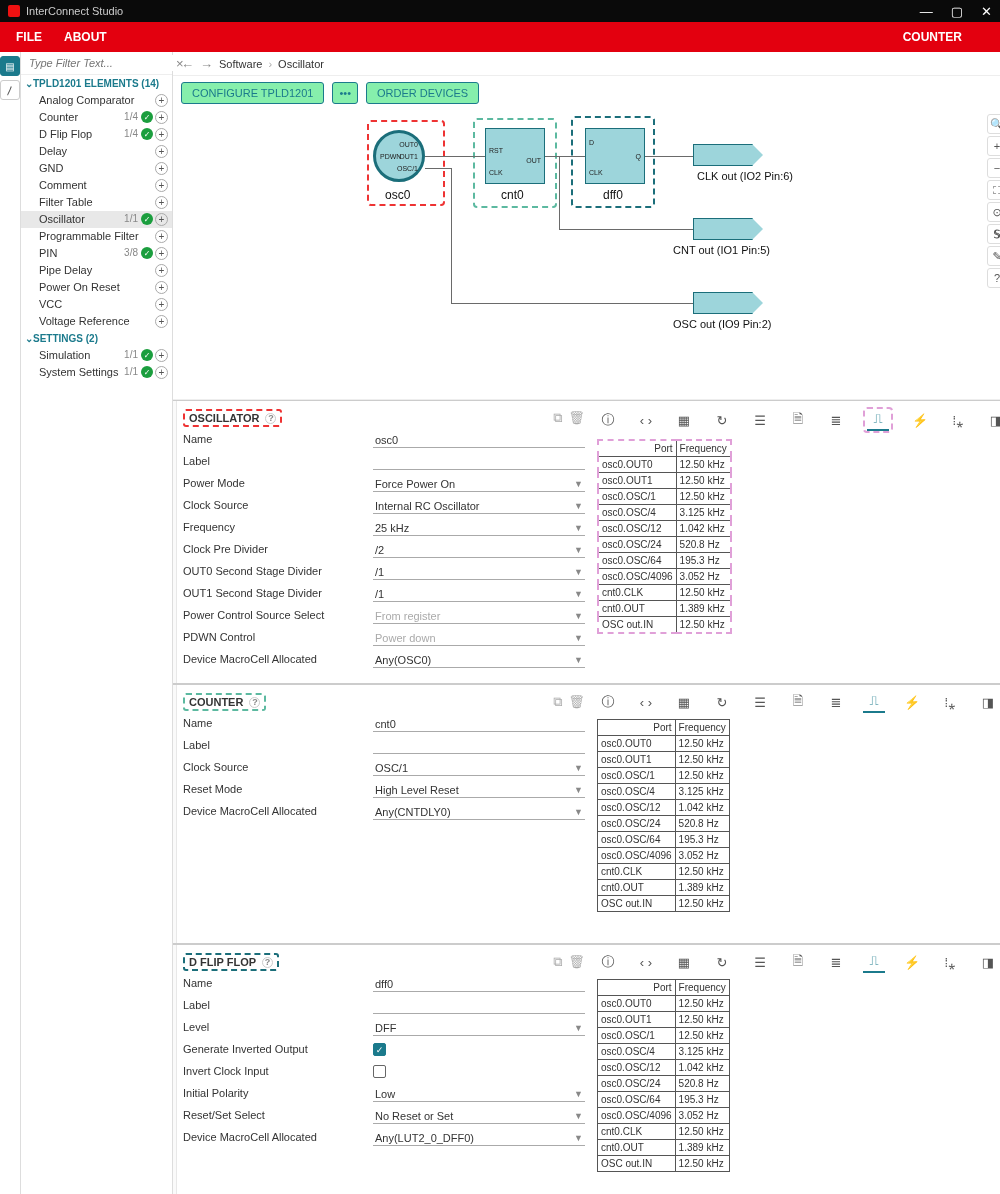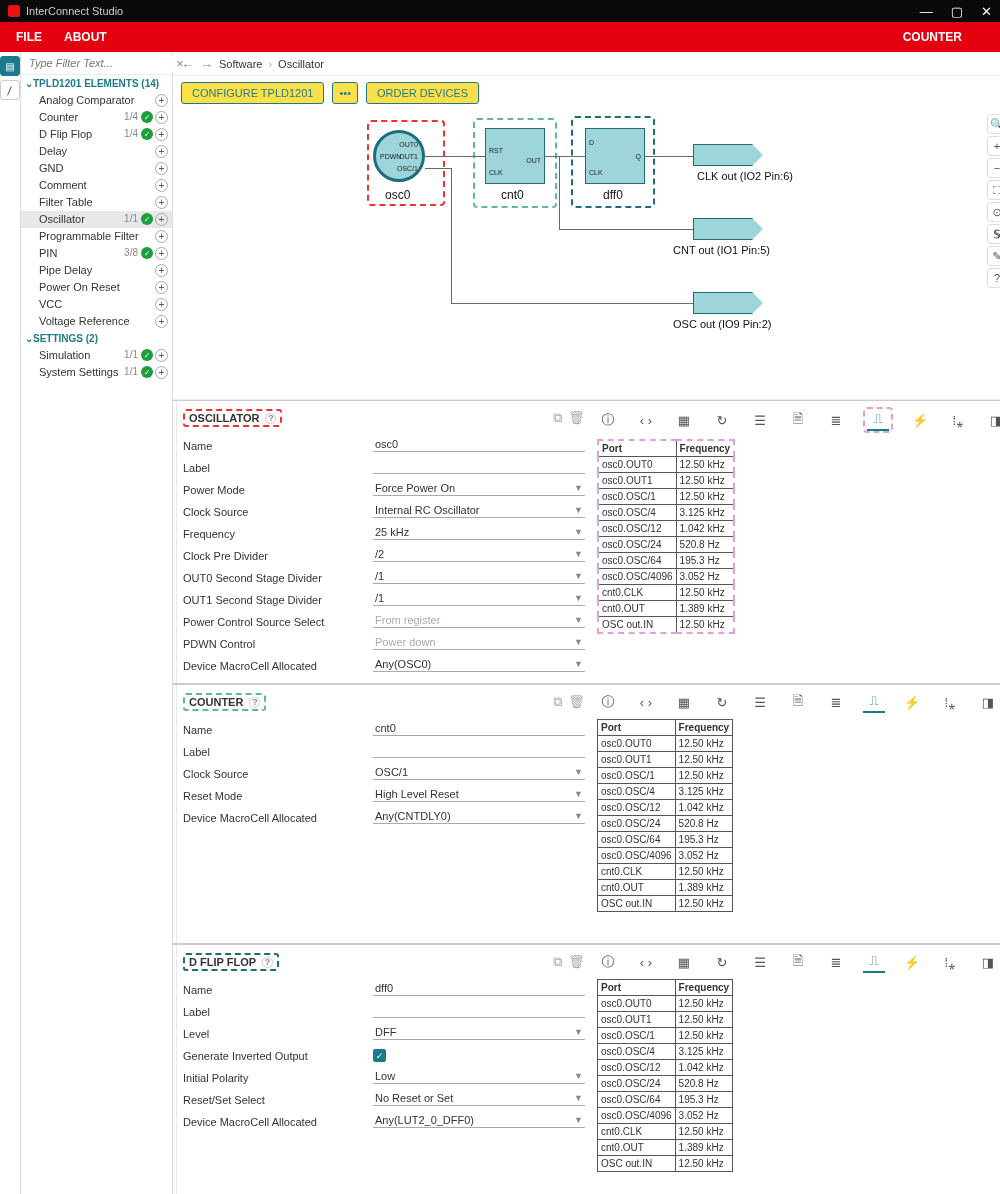--- a/index.html
+++ b/index.html
@@ -27,21 +27,21 @@
 .treeitem .nm{flex:1;color:#333;white-space:nowrap;overflow:hidden;text-overflow:ellipsis}
 .treeitem .cnt{color:#888;font-size:10px;margin-right:3px}
 .treeitem .check{width:12px;height:12px;border-radius:50%;background:#1b9e3e;color:#fff;font-size:8px;display:flex;align-items:center;justify-content:center;margin-right:2px}
 .treeitem .plus{width:13px;height:13px;border:1px solid #aaa;border-radius:50%;font-size:10px;display:flex;align-items:center;justify-content:center;color:#555}
 .main{flex:1}
 .crumbbar{display:flex;align-items:center;padding:4px 8px;border-bottom:1px solid #eee;font-size:11px;gap:6px}
 .crumbbar .navbtn{cursor:pointer;color:#888;font-size:13px}
 .crumbbar .crumb{cursor:pointer;color:#333}
 .crumbbar .sep{color:#aaa}
 .actionrow{display:flex;align-items:center;padding:6px 8px;gap:8px}
-.btn{border:1px solid #1b7a8c;border-radius:3px;color:#1b7a8c;padding:4px 10px;font-size:11px;background:#fde047;cursor:pointer;font-weight:500}
+.btn{border:1px solid #1b7a8c;border-radius:3px;color:#1b7a8c;padding:4px 10px;font-size:11px;background:#86efac;cursor:pointer;font-weight:500}
 .btn.dots{padding:4px 6px}
 .canvaswrap{position:relative;height:290px;border-bottom:1px solid #eee}
 .canvaswrap .toolcol{position:absolute;right:6px;top:4px;display:flex;flex-direction:column;gap:2px}
 .toolcol .tbtn{width:20px;height:20px;border:1px solid #ddd;border-radius:3px;display:flex;align-items:center;justify-content:center;font-size:11px;color:#555;cursor:pointer;background:#fff}
 .canvas{position:relative;width:100%;height:100%}
 .dashwrap{position:absolute;border:2px dashed;border-radius:4px}
 .dashwrap.red{border-color:#e33}
 .dashwrap.green{border-color:#5cb9a0}
 .dashwrap.teal{border-color:#1b6e7a}
 .blk{position:absolute;background:#9dd5db;border:1px solid #1b6e7a;font-size:8px;color:#222}
@@ -54,34 +54,34 @@
 .proppanel{display:flex;border-top:1px solid #ccc;border-bottom:1px solid #ccc;min-height:260px;font-size:11px}
 .gutter{width:4px;background:#fafafa;border-right:1px solid #e8e8e8}
 .propsleft{width:414px;padding:8px 6px}
 .prophdr{display:flex;align-items:center;margin-bottom:6px}
 .dashbox{border:2px dashed;border-radius:3px;padding:1px 4px;font-weight:bold;display:inline-flex;align-items:center;gap:3px}
 .dashbox.red{border-color:#e33}
 .dashbox.green{border-color:#5cb9a0}
 .dashbox.teal{border-color:#1b6e7a}
 .prophdr .help{font-size:9px;color:#888;border:1px solid #ccc;border-radius:50%;width:11px;height:11px;display:inline-flex;align-items:center;justify-content:center;margin-left:3px}
 .prophdr .act{margin-left:auto;display:flex;gap:6px;color:#aaa;font-size:13px}
-.proprow{display:flex;align-items:flex-end;margin-bottom:3px;height:19px}
+.proprow{display:flex;align-items:flex-start;margin-bottom:3px;height:19px}
 .proprow .lbl{width:190px;color:#333}
 .proprow .fld{flex:1;border-bottom:1px solid #aaa;padding:1px 2px;color:#333;min-height:15px;display:flex;align-items:center}
 .proprow .fld.dis{color:#aaa}
 .proprow .fld .dd{margin-left:auto;color:#888;font-size:9px}
 .cbx{width:13px;height:13px;border:1px solid #666;border-radius:2px;display:inline-flex;align-items:center;justify-content:center}
 .cbx.on{background:#1b7a8c;border-color:#1b7a8c;color:#fff;font-size:9px}
 .propsright{flex:1;padding:6px 6px;position:relative}
 .tabrow{display:flex;gap:16px;margin-bottom:6px;align-items:center}
 .tabicon{width:22px;height:22px;display:flex;align-items:center;justify-content:center;color:#555;cursor:pointer;font-size:13px}
 .tabicon.active{border-bottom:2px solid #1b7a8c;color:#1b7a8c}
 .freqtable{border-collapse:collapse;font-size:10px}
 .freqtable th,.freqtable td{border:1px solid #555;padding:2px 3px;text-align:left;white-space:nowrap}
-.freqtable th{text-align:left;font-weight:bold}
+.freqtable th{text-align:right;font-weight:normal}
 .pinkdash{border:2px dashed #e0a0d8;border-radius:4px}
 </style>
 </head>
 <body>
 
 <div class="titlebar">
  <span class="icon"></span>
  <span>InterConnect Studio</span>
  <div class="winbtns">
   <span>—</span>
@@ -511,20 +511,24 @@
             </div>
             <div class="proprow">
               <span class="lbl">Level</span>
               <span class="fld ">DFF<span class="dd">▼</span></span>
             </div>
             <div class="proprow">
               <span class="lbl">Generate Inverted Output</span>
               <span class="cbx on">✓</span>
             </div>
             <div class="proprow">
+              <span class="lbl">Invert Clock Input</span>
+              <span class="cbx "></span>
+            </div>
+            <div class="proprow">
               <span class="lbl">Initial Polarity</span>
               <span class="fld ">Low<span class="dd">▼</span></span>
             </div>
             <div class="proprow">
               <span class="lbl">Reset/Set Select</span>
               <span class="fld ">No Reset or Set<span class="dd">▼</span></span>
             </div>
             <div class="proprow">
               <span class="lbl">Device MacroCell Allocated</span>
               <span class="fld ">Any(LUT2_0_DFF0)<span class="dd">▼</span></span>

